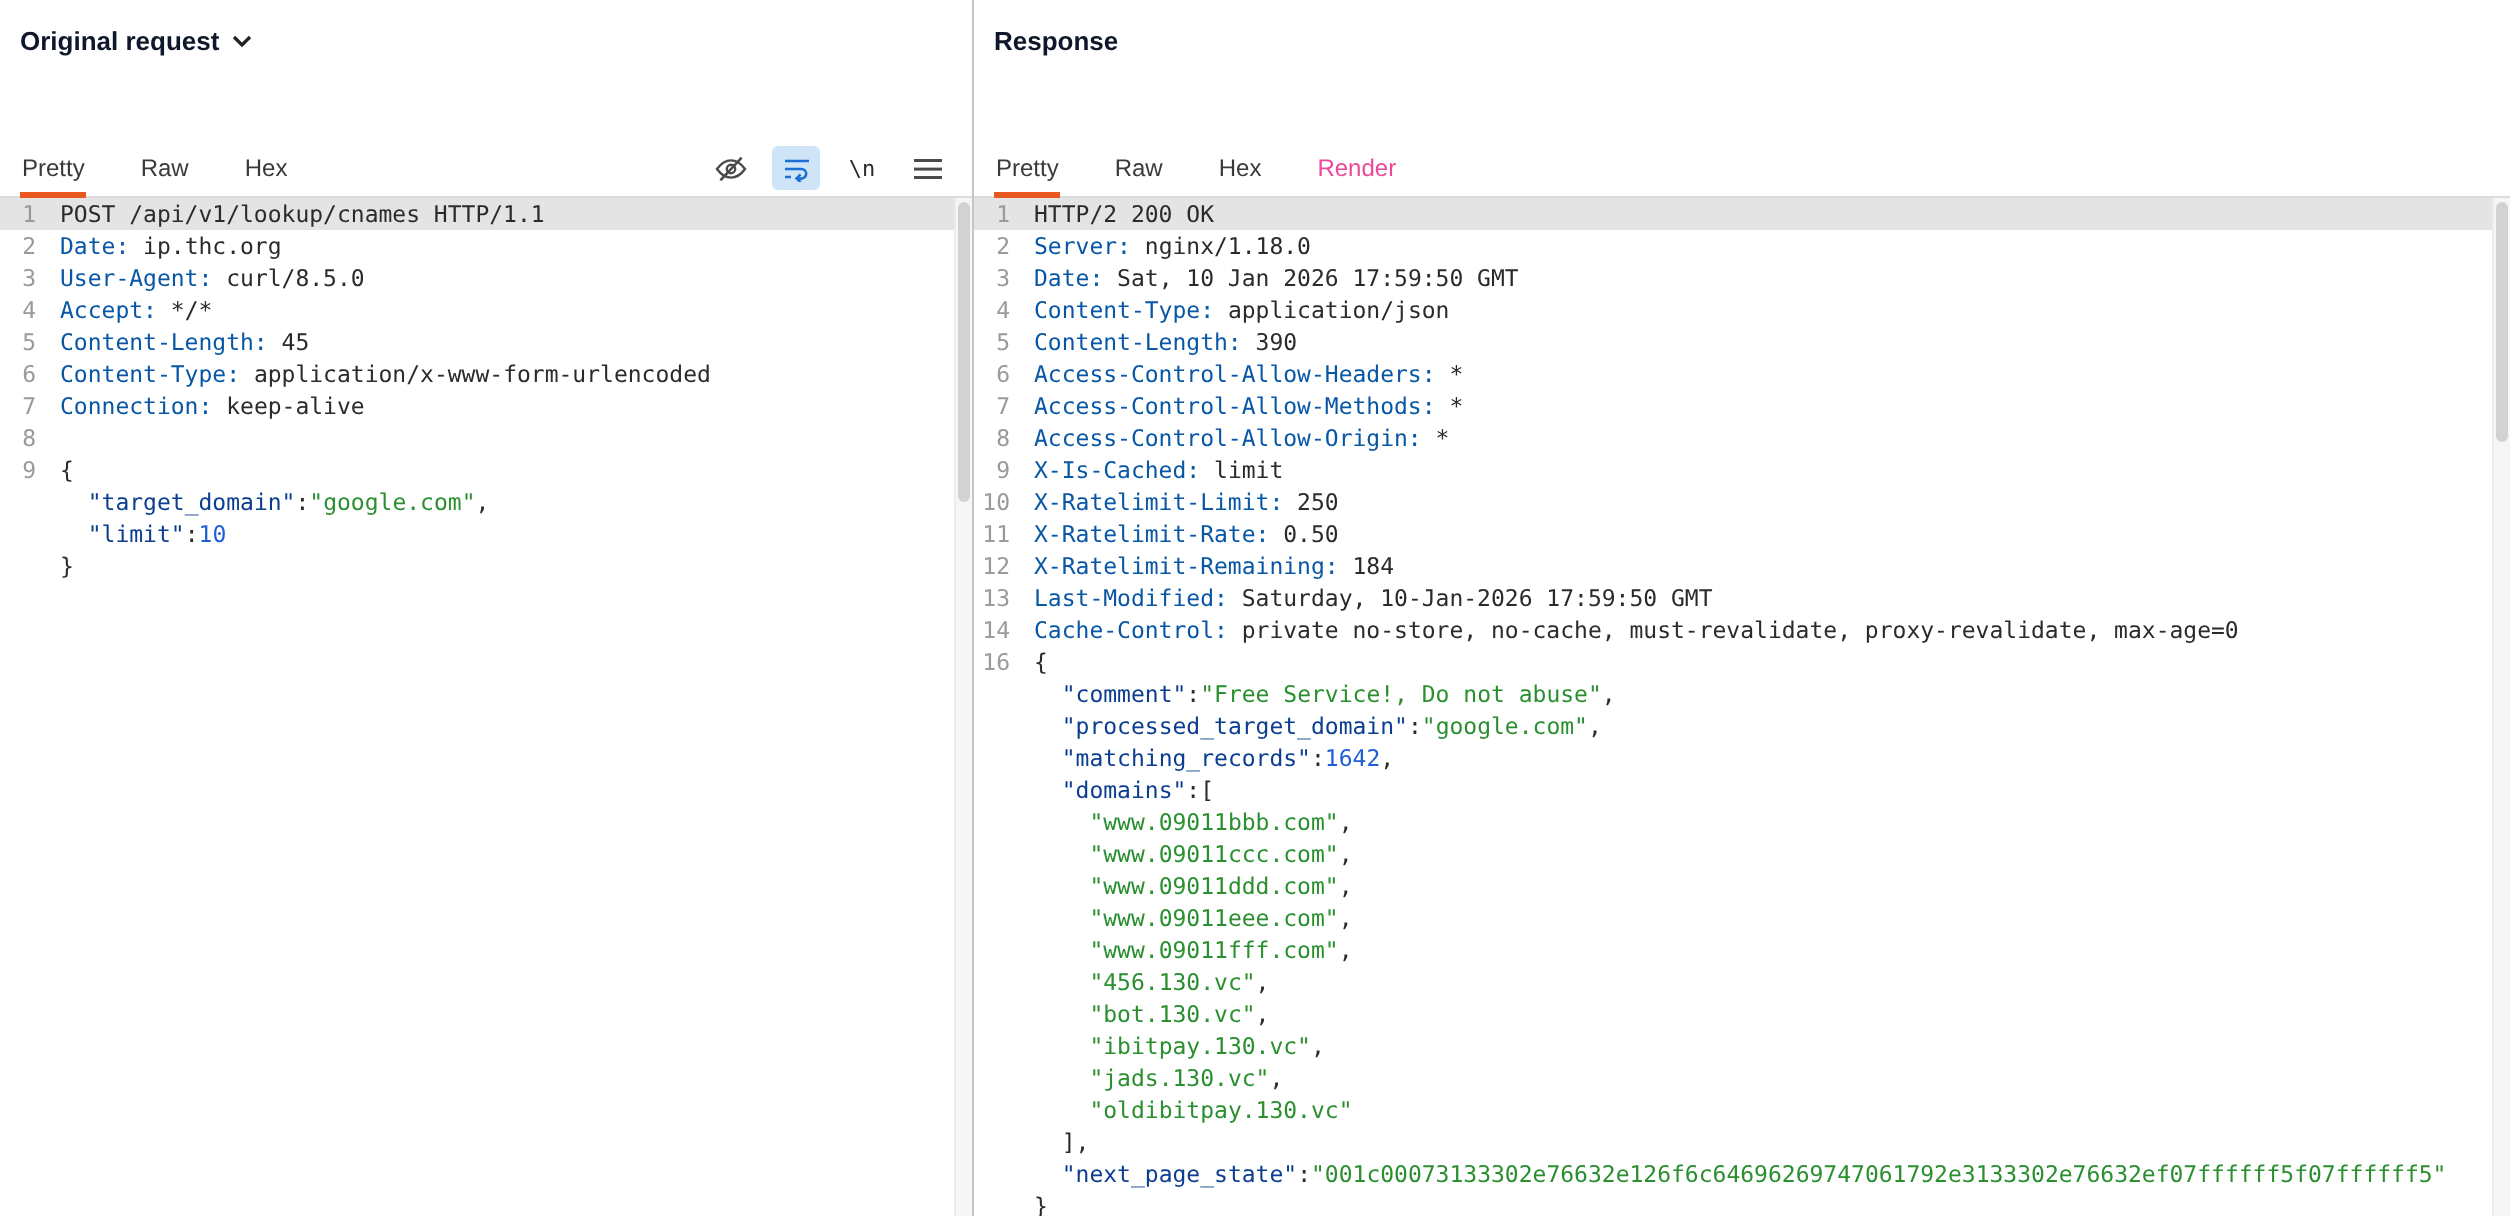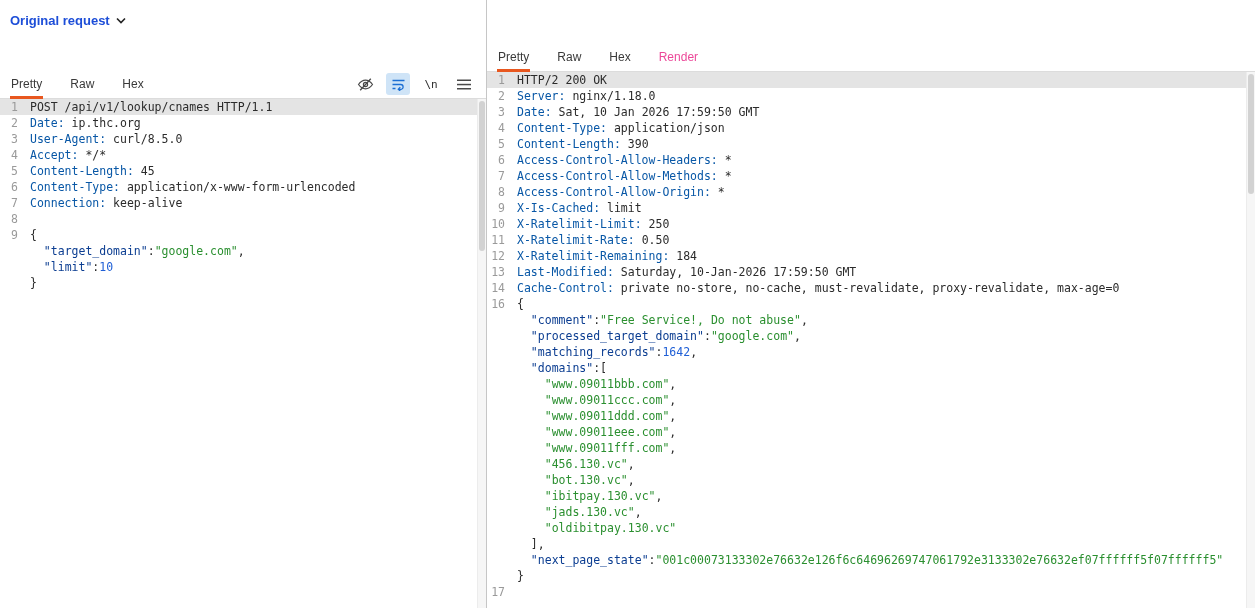--- a/index.html
+++ b/index.html
@@ -4,21 +4,21 @@
 <style>
   * { box-sizing: border-box; margin: 0; padding: 0; }
   html, body { width: 1255px; height: 608px; overflow: hidden; background: #fff;
     font-family: "Liberation Sans", sans-serif; }
   .app { display: flex; width: 1255px; height: 608px; }
   .pane { display: flex; flex-direction: column; background: #fff; min-width: 0; }
   .pane-left { width: 486px; }
   .pane-right { flex: 1; border-left: 1px solid #c6c6c6; }
 
   .pane-header { height: 27px; display: flex; align-items: center; padding: 14px 10px 0 10px;
-    font-size: 13px; font-weight: bold; color: #1d4ed8; }
+    font-size: 13px; font-weight: bold; color: #0f172a; }
   .chev { margin-left: 6px; display: inline-flex; align-items: center; }
 
   .tab-bar { height: 29px; display: flex; align-items: stretch; padding: 0 10px;
     border-bottom: 1px solid #dcdcdc; margin-top: 43px; }
   .tabs { display: flex; gap: 26px; }
   .tab { position: relative; display: flex; align-items: center; font-size: 12px;
     color: #3a3a3a; cursor: default; padding: 0 1px; }
   .tab.active::after { content: ""; position: absolute; left: 0; right: 0; bottom: -1px;
     height: 3px; background: var(--accent-orange, #e8571f); }
   .tab.disabled { color: #ec4899; }
@@ -108,20 +108,23 @@
           <div class="code-line"><span class="gutter"></span><span class="code"><span class="seg-txt">  </span><span class="seg-key">"limit"</span><span class="seg-txt">:</span><span class="seg-num">10</span></span></div>
           <div class="code-line"><span class="gutter"></span><span class="code"><span class="seg-txt">}</span></span></div>
         </div>
       <div class="vscroll">
         <div class="thumb" style="height:150px"></div>
       </div>
     </div>
   </div>
 
   <div class="pane pane-right">
+    <div class="pane-header">
+      <span>Response</span>
+    </div>
     <div class="tab-bar">
       <div class="tabs" id="res-tabs">
           <div class="tab active">Pretty</div>
           <div class="tab">Raw</div>
           <div class="tab">Hex</div>
           <div class="tab disabled">Render</div>
         </div>
     </div>
     <div class="editor" id="res-editor">
       <div id="res-code">

